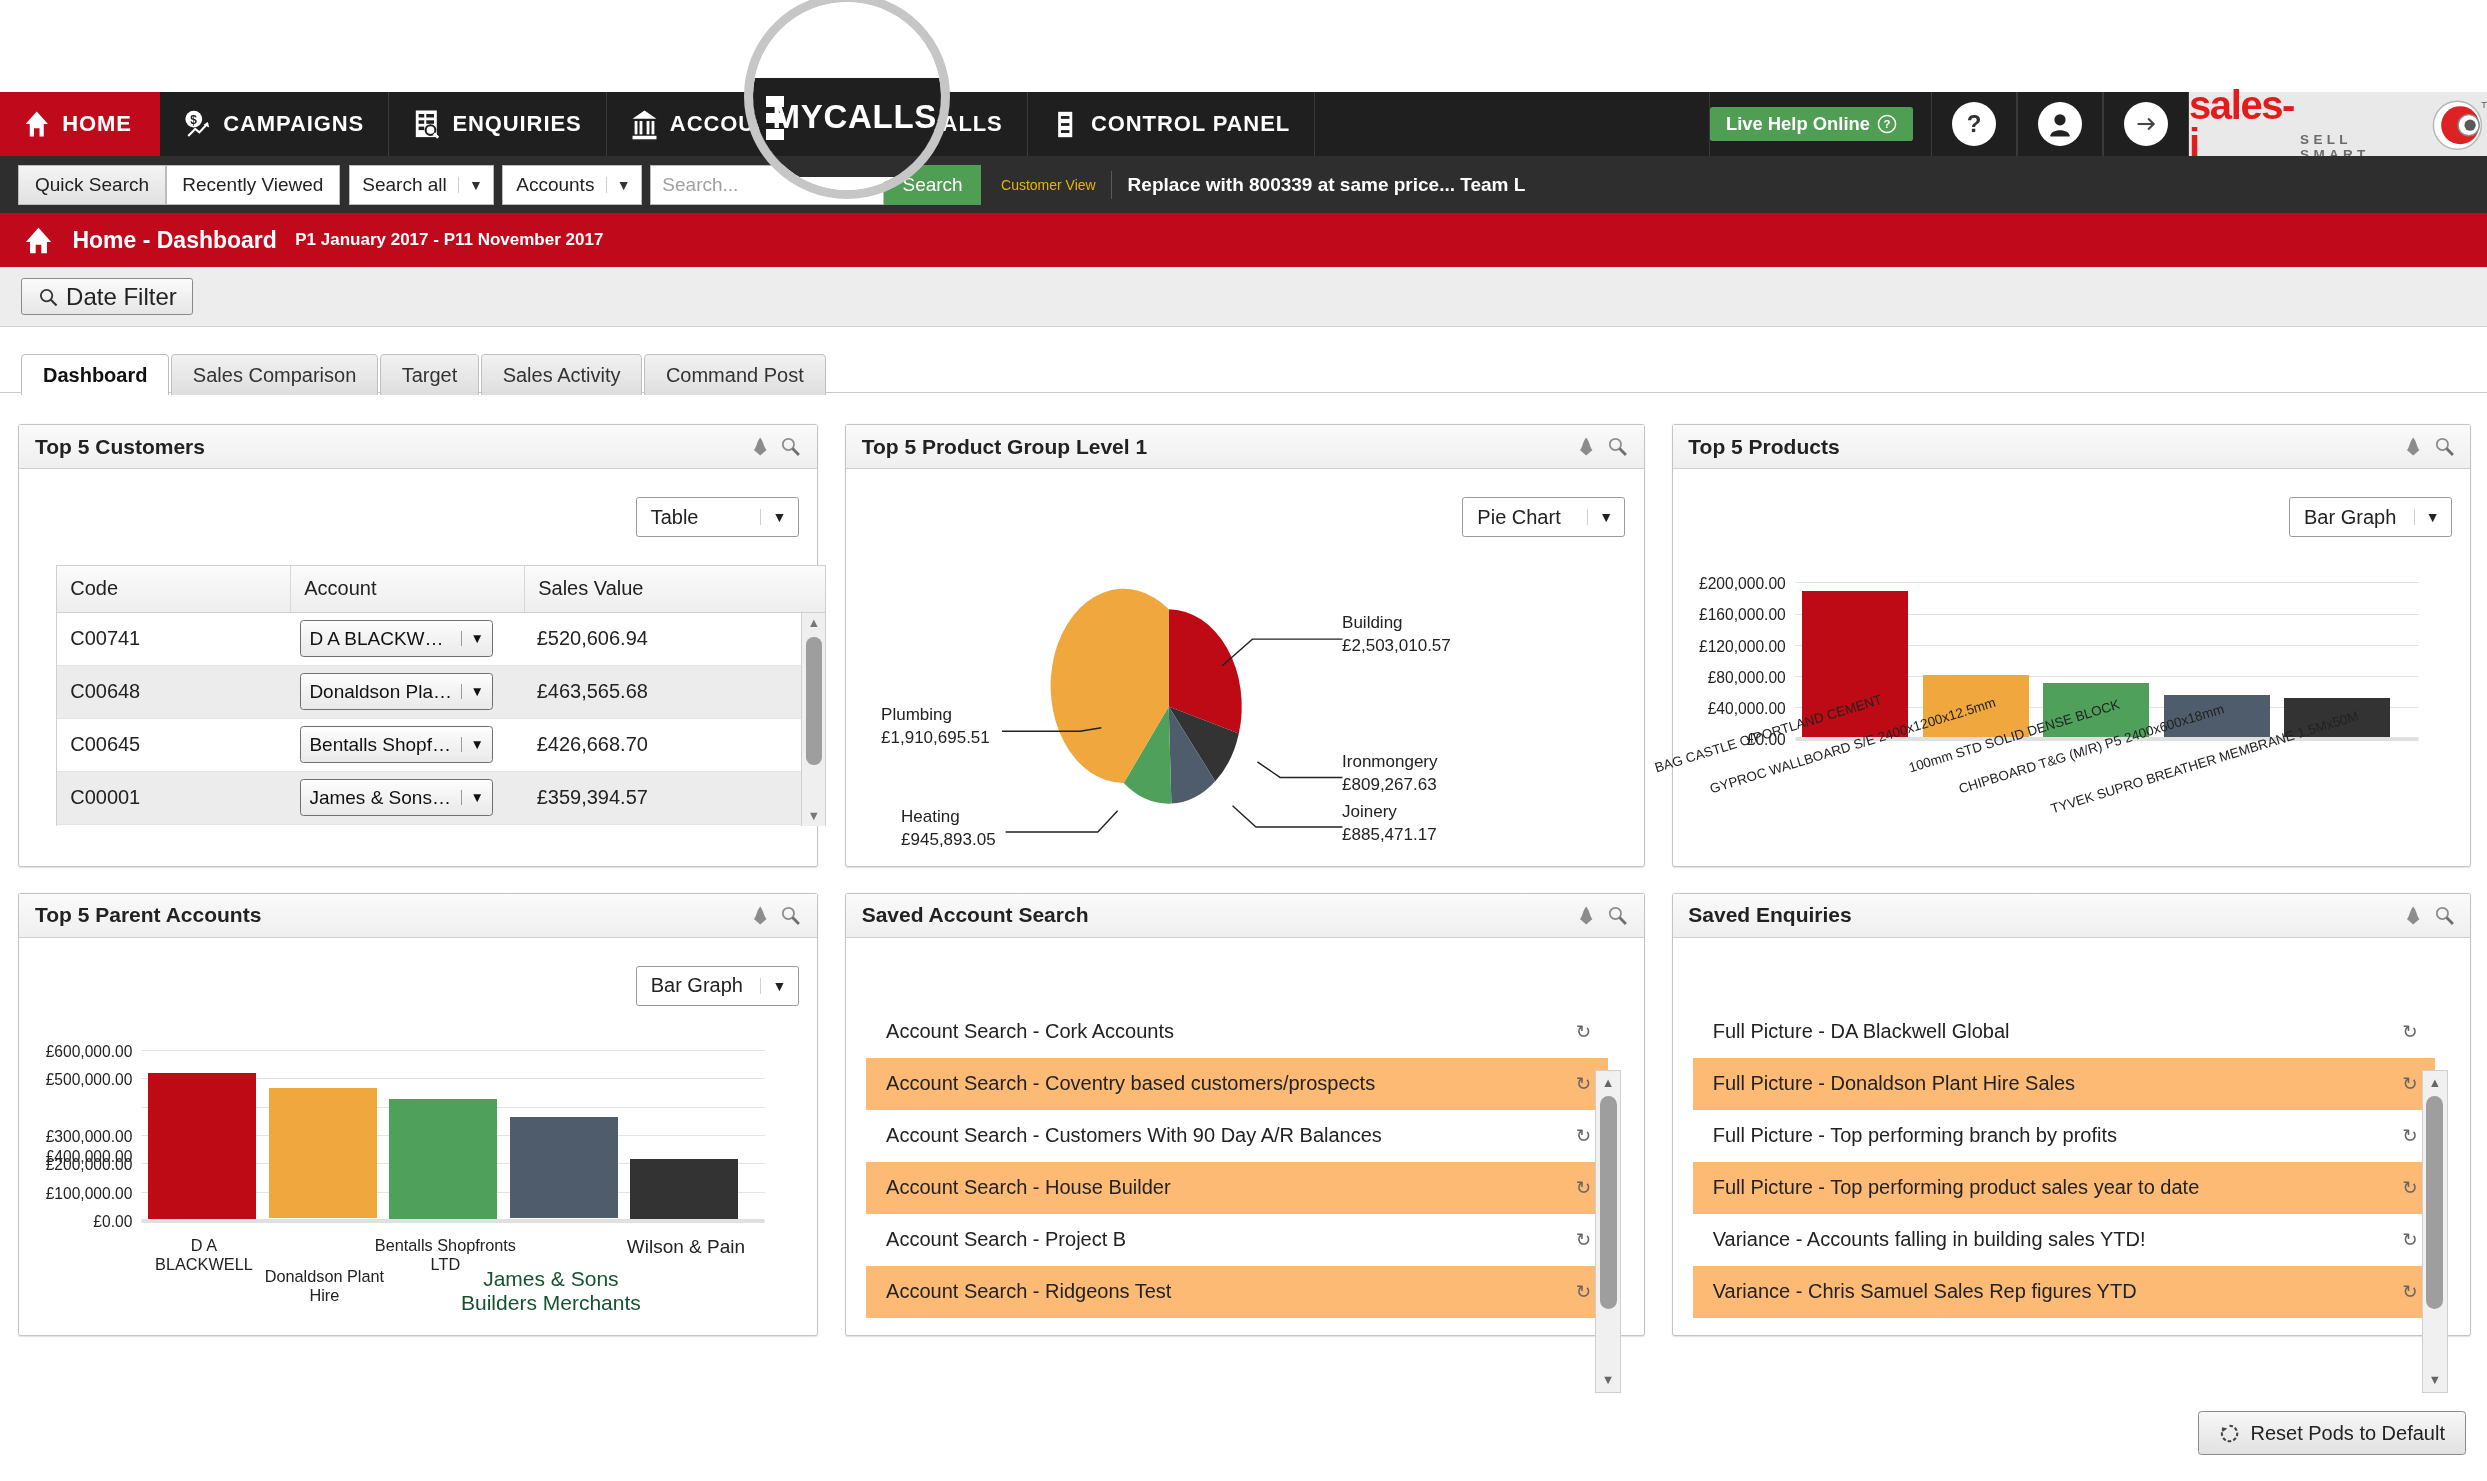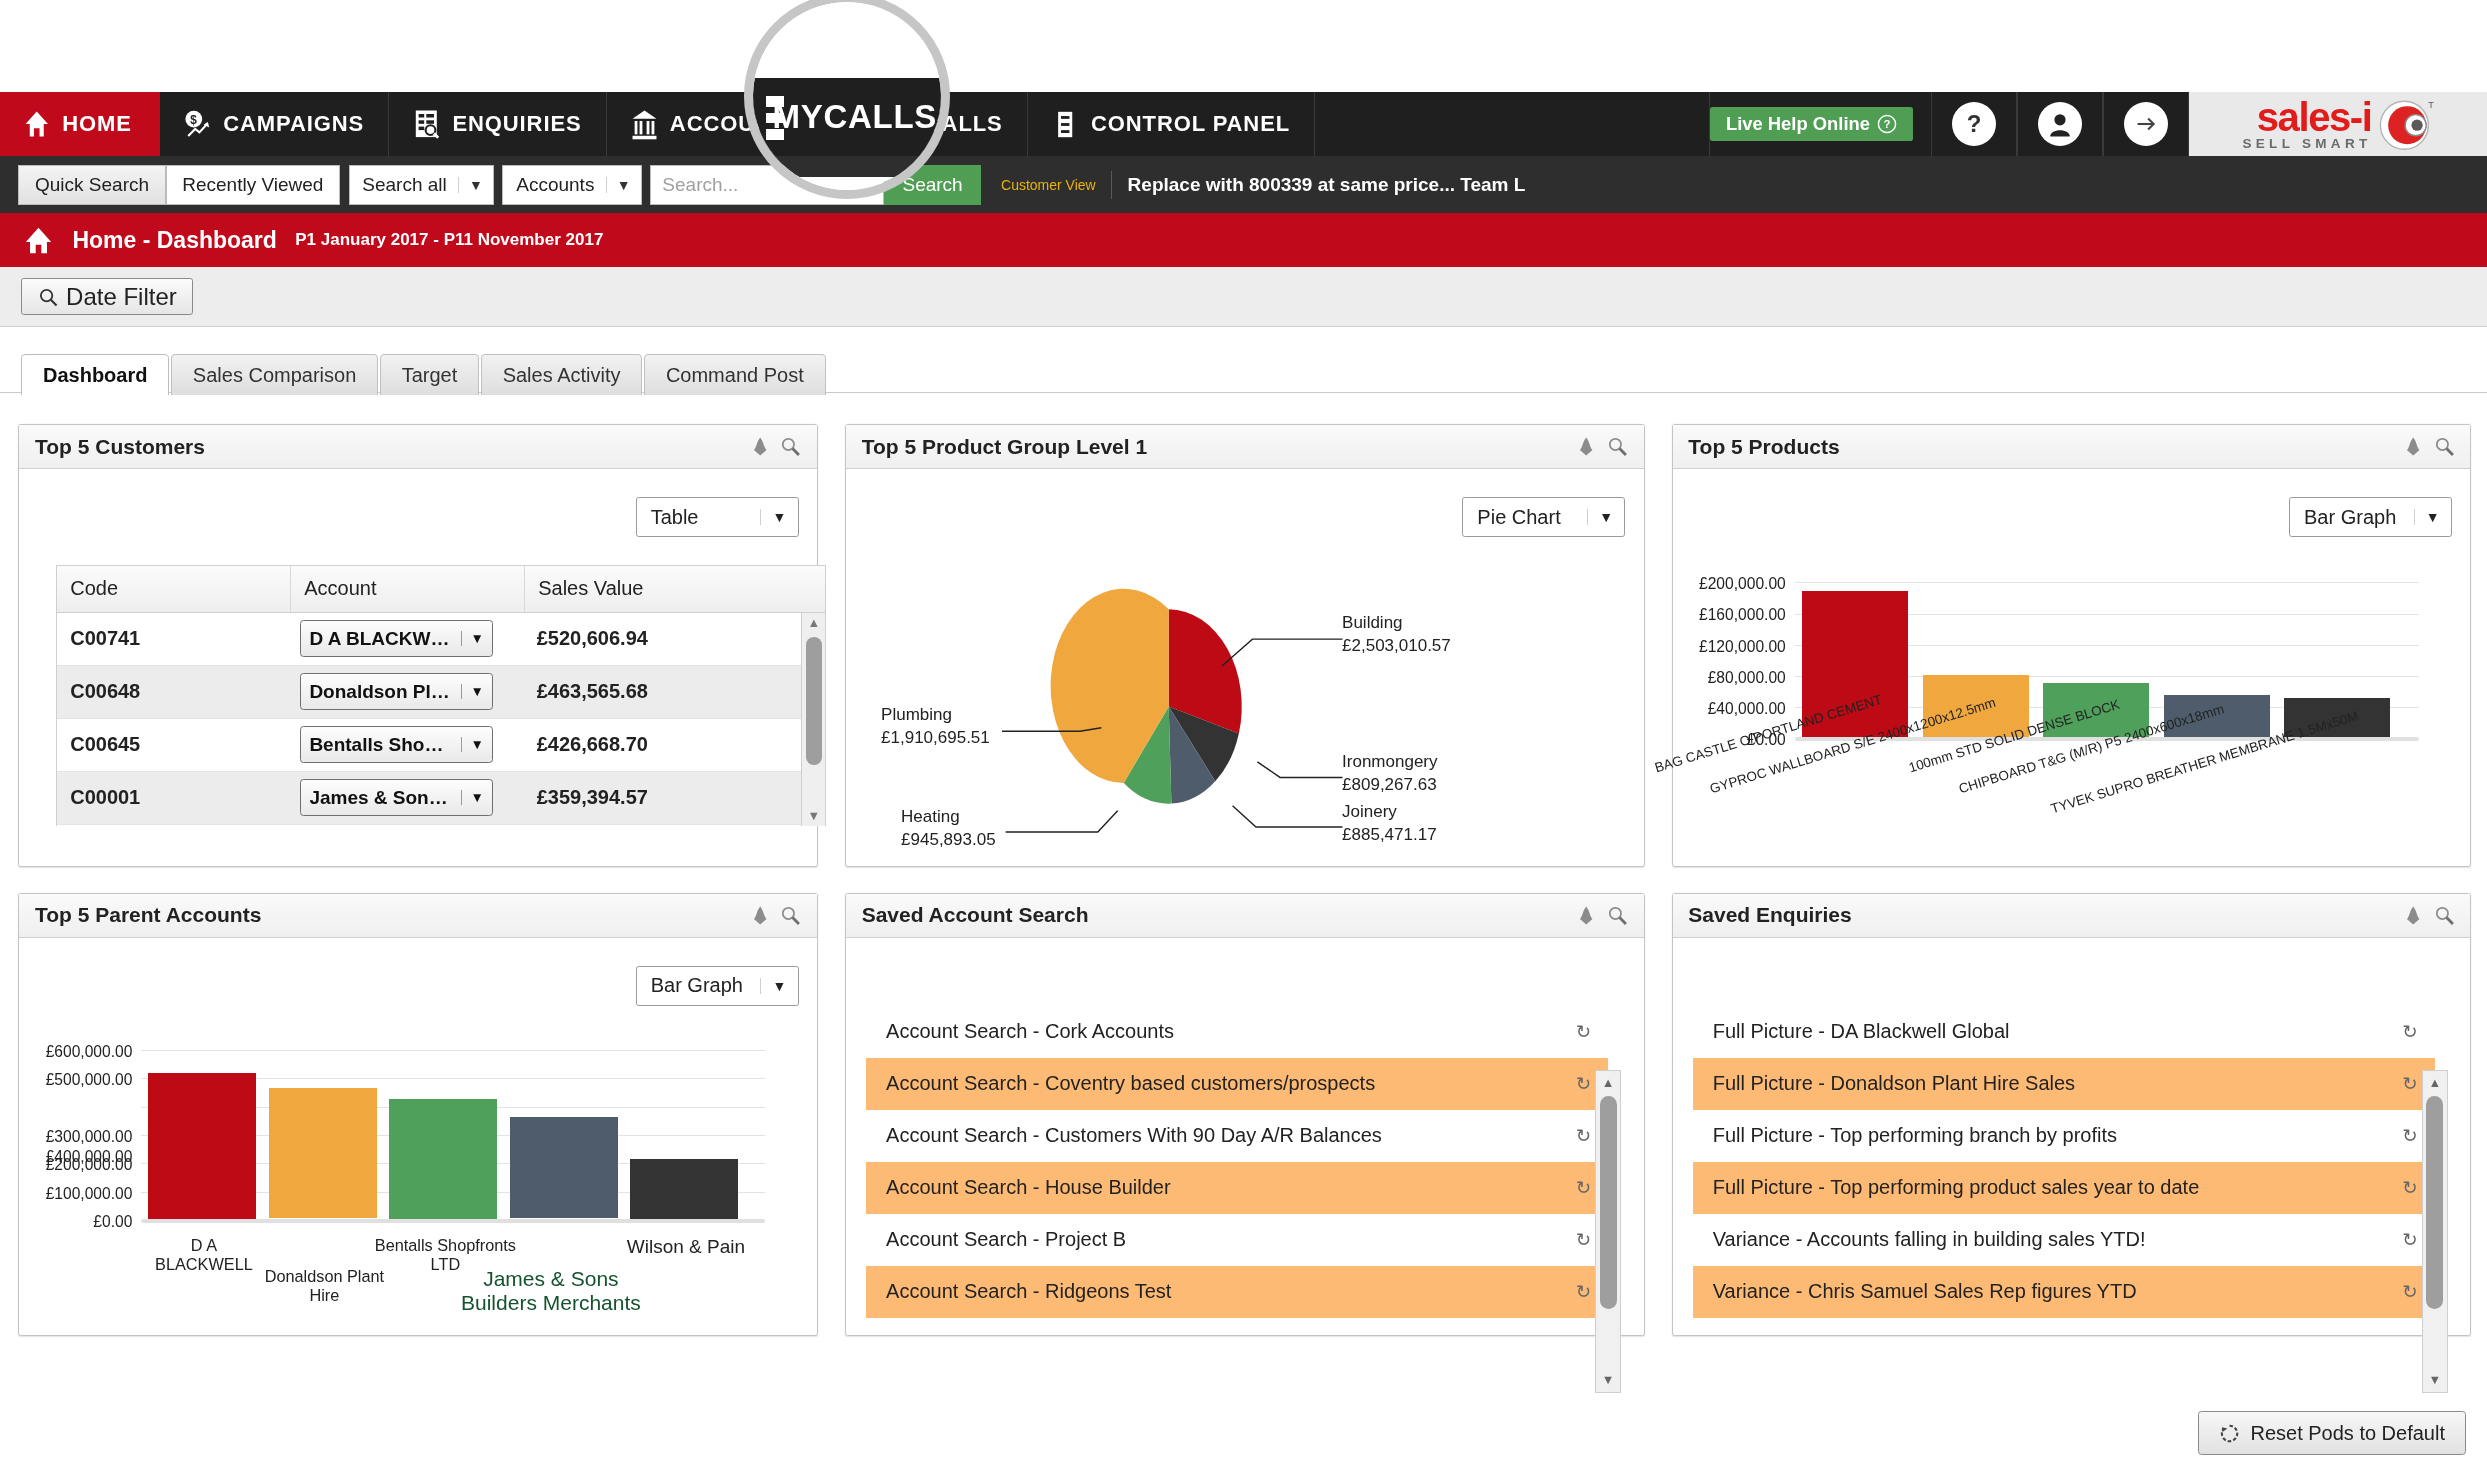--- a/index.html
+++ b/index.html
@@ -37,21 +37,21 @@
   }
   .circ {
     width:44px; height:44px; border-radius:50%; background:#fff;
     display:flex; align-items:center; justify-content:center;
     color:#333; font-size:24px; font-weight:bold;
   }
   .logo-area {
     width:298px; background:#e9e9e9; display:flex; align-items:center;
     justify-content:center; gap:7px;
   }
-  .logo-text { display:flex; flex-direction:column; align-items:flex-end; }
+  .logo-text { display:flex; flex-direction:row; align-items:flex-end; }
   .logo-main { color:#e21b1b; font-size:40px; font-weight:bold; line-height:0.95; letter-spacing:-1.4px; }
   .logo-sub { color:#6b6b6b; font-size:13.5px; font-weight:bold; letter-spacing:4.3px; }
   .logo-eye { position:relative; width:55px; height:55px; }
 
   
   .searchbar {
     position:absolute; left:0; top:156px; width:2487px; height:57px;
     background:#2e2e2e; display:flex; align-items:center; padding-left:18.4px; gap:0;
   }
   .sb-btn {
@@ -140,21 +140,21 @@
   
   .tbl { position:absolute; left:37px; top:96px; width:770px; border:0.7px solid #cfcfcf; border-bottom:none; }
   .tbl-head { display:flex; background:linear-gradient(#fbfbfb,#eeeeee); border-bottom:0.7px solid #cfcfcf; }
   .th { font-size:20px; color:#222; padding:11.3px 12.8px; }
   .th.c1 { width:234px; border-right:0.7px solid #d8d8d8; }
   .th.c2 { width:234px; border-right:0.7px solid #d8d8d8; }
   .th.c3 { flex:1; }
   .tbl-rows { position:relative; height:213px; overflow:hidden; }
   .tr { display:flex; align-items:center; height:53px; border-bottom:0.7px solid #e4e4e4; }
   .tr.alt { background:#ececec; }
-  .td { font-size:20px; color:#222;font-weight:bold; }
+  .td { font-size:20px; color:#222; }
   .td.c1 { width:234px; padding-left:12.8px; }
   .td.c2 { width:234px; padding-left:8.5px; }
   .td.c3 { flex:1; padding-left:11.3px; }
   .acctsel {
     display:inline-flex; align-items:center; height:37px;
     background:linear-gradient(#fdfdfd,#e9e9e9); border:0.7px solid #6f6f6f;
     border-radius:3.5px; overflow:hidden; max-width:206px;
   }
   .acctsel .nm {
     font-size:19px; color:#111; padding:0 8.5px; white-space:nowrap;

